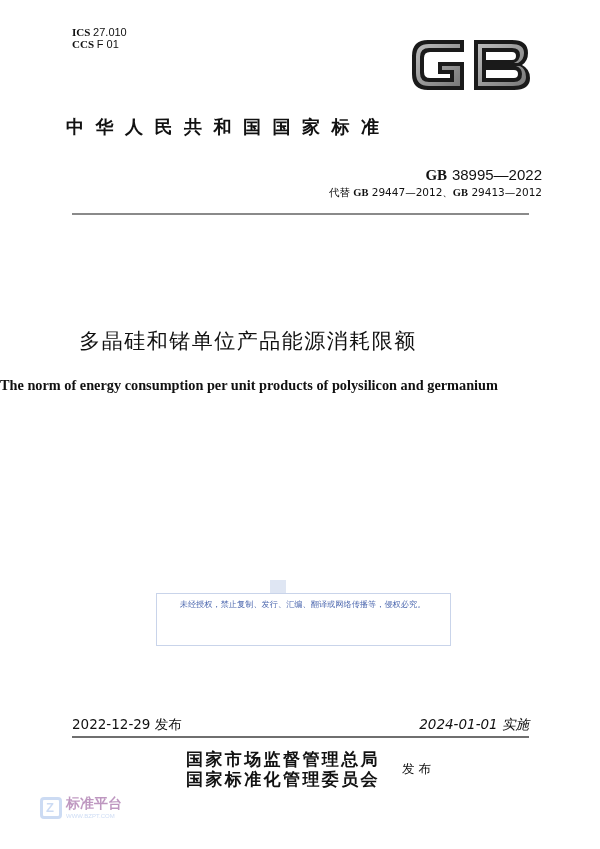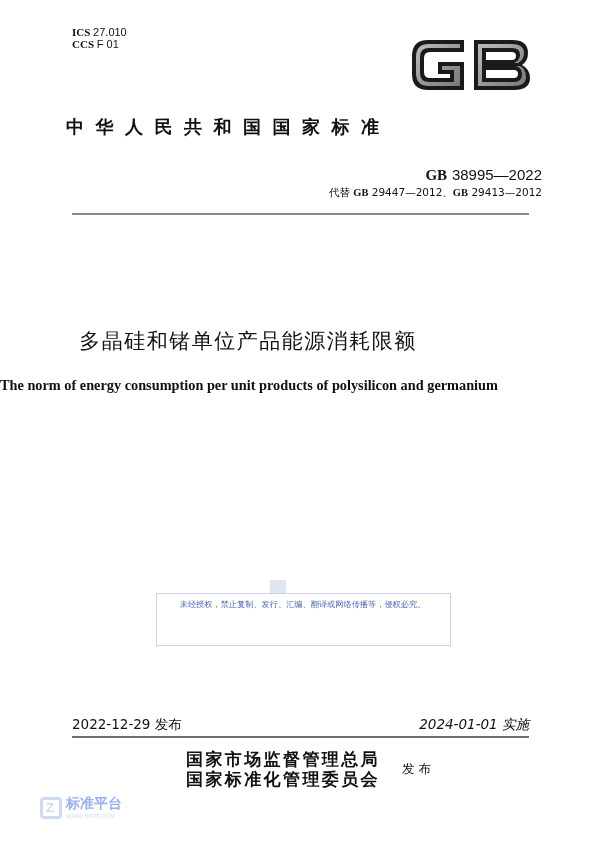--- a/index.html
+++ b/index.html
@@ -41,21 +41,21 @@
     .rule-bottom { left: 72px; top: 736px; width: 457px; height: 2px; background: #6f6f6f; }
 
     .issuers { left: 186px; top: 749px; font-family: "DejaVu Serif", serif; font-weight: bold; font-size: 17px;
                letter-spacing: 2.4px; line-height: 20px; white-space: nowrap; }
     .issue-label { left: 390px; top: 761px; font-family: Liberation Serif, serif; font-size: 12.5px; letter-spacing: 4px; margin-left: 12px; }
 
     .wm { left: 40px; top: 797px; opacity: 0.45; }
     .wm-logo { position: absolute; left: 0; top: 0; width: 22px; height: 22px; border: 3px solid #8fb0e6; border-radius: 4px;
                box-sizing: border-box; }
     .wm-logo b { position: absolute; left: 3px; top: 0px; font-size: 13px; color: #8fb0e6; font-family: "Liberation Sans", sans-serif; }
-    .wm-name { position: absolute; left: 26px; top: -2px; font-size: 14px; color: #1d4ed8; white-space: nowrap; font-weight: bold; }
+    .wm-name { position: absolute; left: 26px; top: -2px; font-size: 14px; color: #701a75; white-space: nowrap; font-weight: bold; }
     .wm-url { position: absolute; left: 26px; top: 16px; font-size: 6px; color: #8fb0e6; white-space: nowrap; font-family: "Liberation Sans", sans-serif; }
   </style>
 </head>
 <body>
 
 <div class="abs cls">
   <div>
     <span>ICS</span>
     <span class="num">27.010</span>
   </div>

